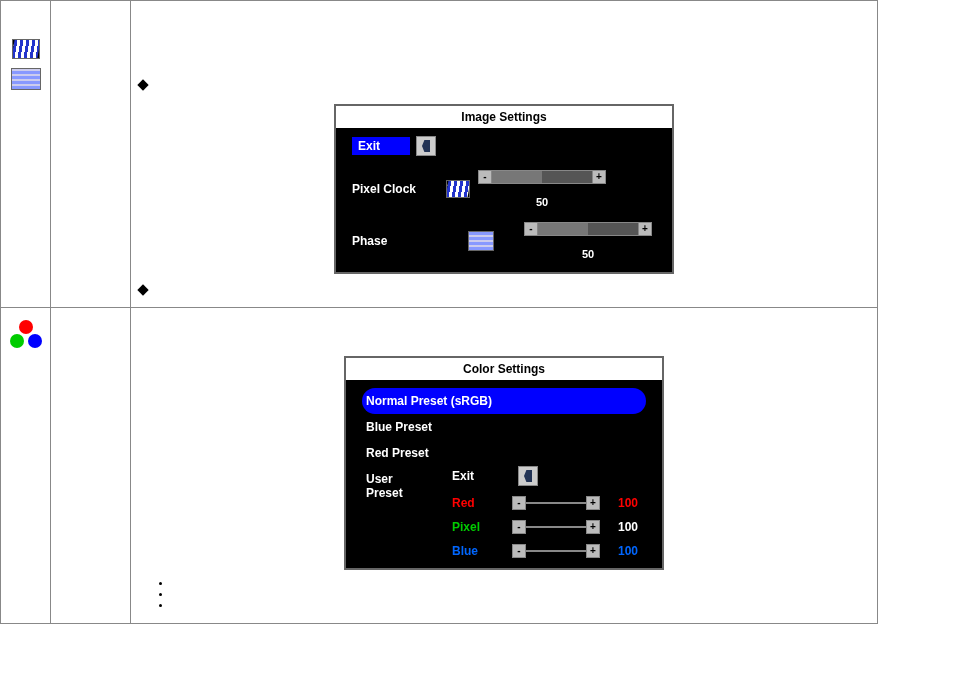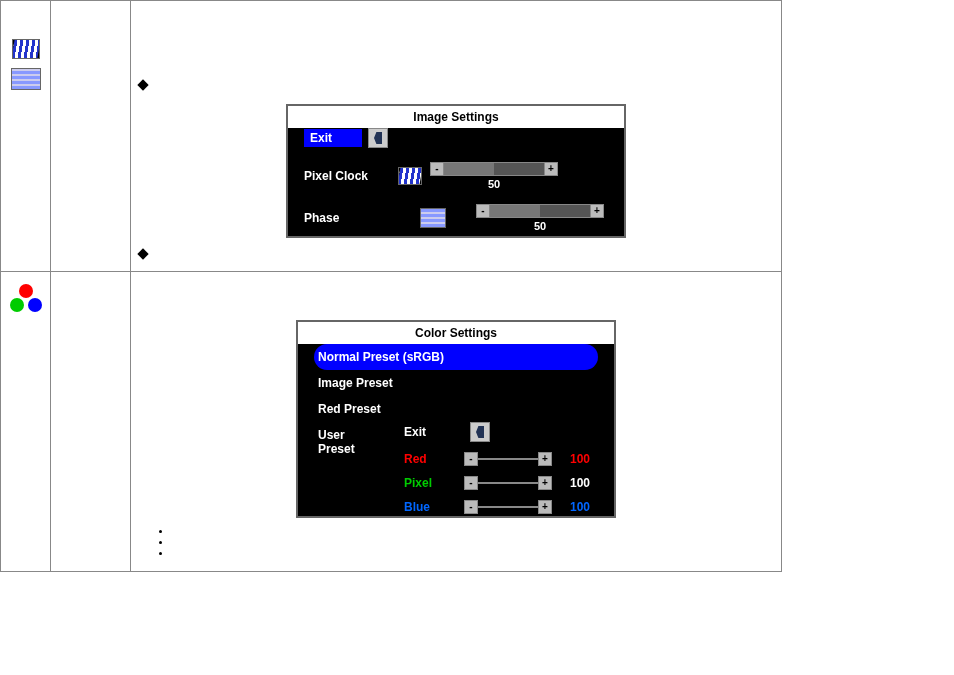--- a/index.html
+++ b/index.html
@@ -7,21 +7,21 @@
       margin: 0;
       padding: 0;
     }
     body {
       font-family: Arial, sans-serif;
       font-size: 12px;
       background: #fff;
     }
     .main-table {
       border-collapse: collapse;
-      width: 782px;
+      width: 878px;
     }
     .main-table td {
       border: 1px solid #888;
       vertical-align: top;
       padding: 8px;
     }
     .col-icon {
       width: 50px;
       text-align: center;
     }
@@ -92,21 +92,21 @@
       width: 320px;
     }
     .osd-title {
       background: #fff;
       color: #000;
       text-align: center;
       padding: 4px;
       font-weight: bold;
     }
     .osd-body {
-      padding: 0 16px;
+      padding: 8px 16px;
     }
     .osd-row {
       display: flex;
       align-items: center;
       margin-bottom: 14px;
     }
     .osd-label {
       width: 90px;
       color: #fff;
     }
@@ -165,21 +165,21 @@
     }
     .slider-fill {
       position: absolute;
       top: 0;
       bottom: 0;
       left: 0;
     }
     .slider-value {
       color: #fff;
       font-size: 11px;
-      margin-top: 2px;
+      margin-top: 12px;
     }
     .color-list .preset {
       padding: 6px 4px;
       color: #fff;
     }
     .preset-selected {
       background: #0000ff;
       border-radius: 13px;
     }
     .user-preset-section {
@@ -311,21 +311,21 @@
         <div class="dot blue"></div>
       </div>
     </td>
     <td class="col-spacer"></td>
     <td class="col-content">
       <div style="height:30px;"></div>
       <div class="osd-panel osd-color">
         <div class="osd-title">Color Settings</div>
         <div class="osd-body color-list">
           <div class="preset preset-selected">Normal Preset (sRGB)</div>
-          <div class="preset">Image Preset</div>
+          <div class="preset">Blue Preset</div>
           <div class="preset">Red Preset</div>
           <div class="user-preset-section">
             <div class="preset" style="padding-left:4px;">User Preset</div>
             <div class="user-sub">
               <div class="user-sub-row">
                 <span class="user-sub-label">Exit</span>
                 <span class="exit-icon"></span>
               </div>
               <div class="user-sub-row">
                 <span class="user-sub-label lbl-red">Red</span>

